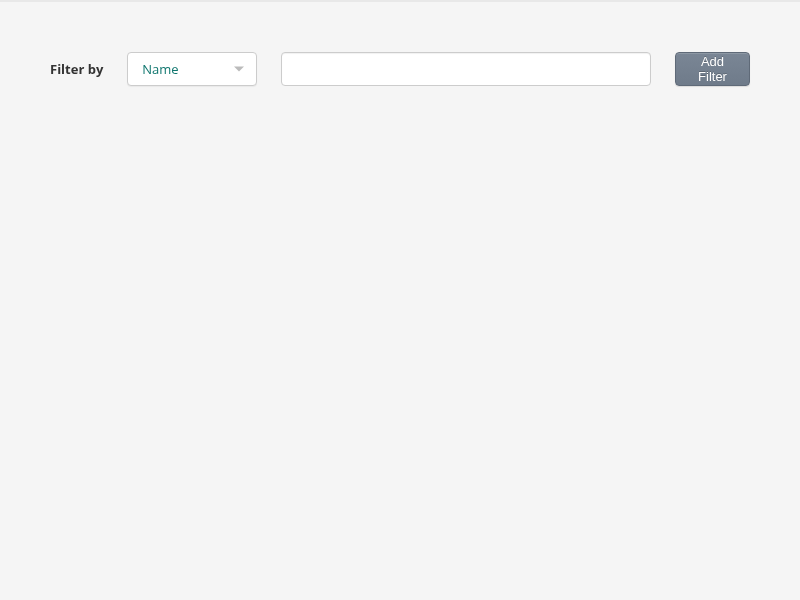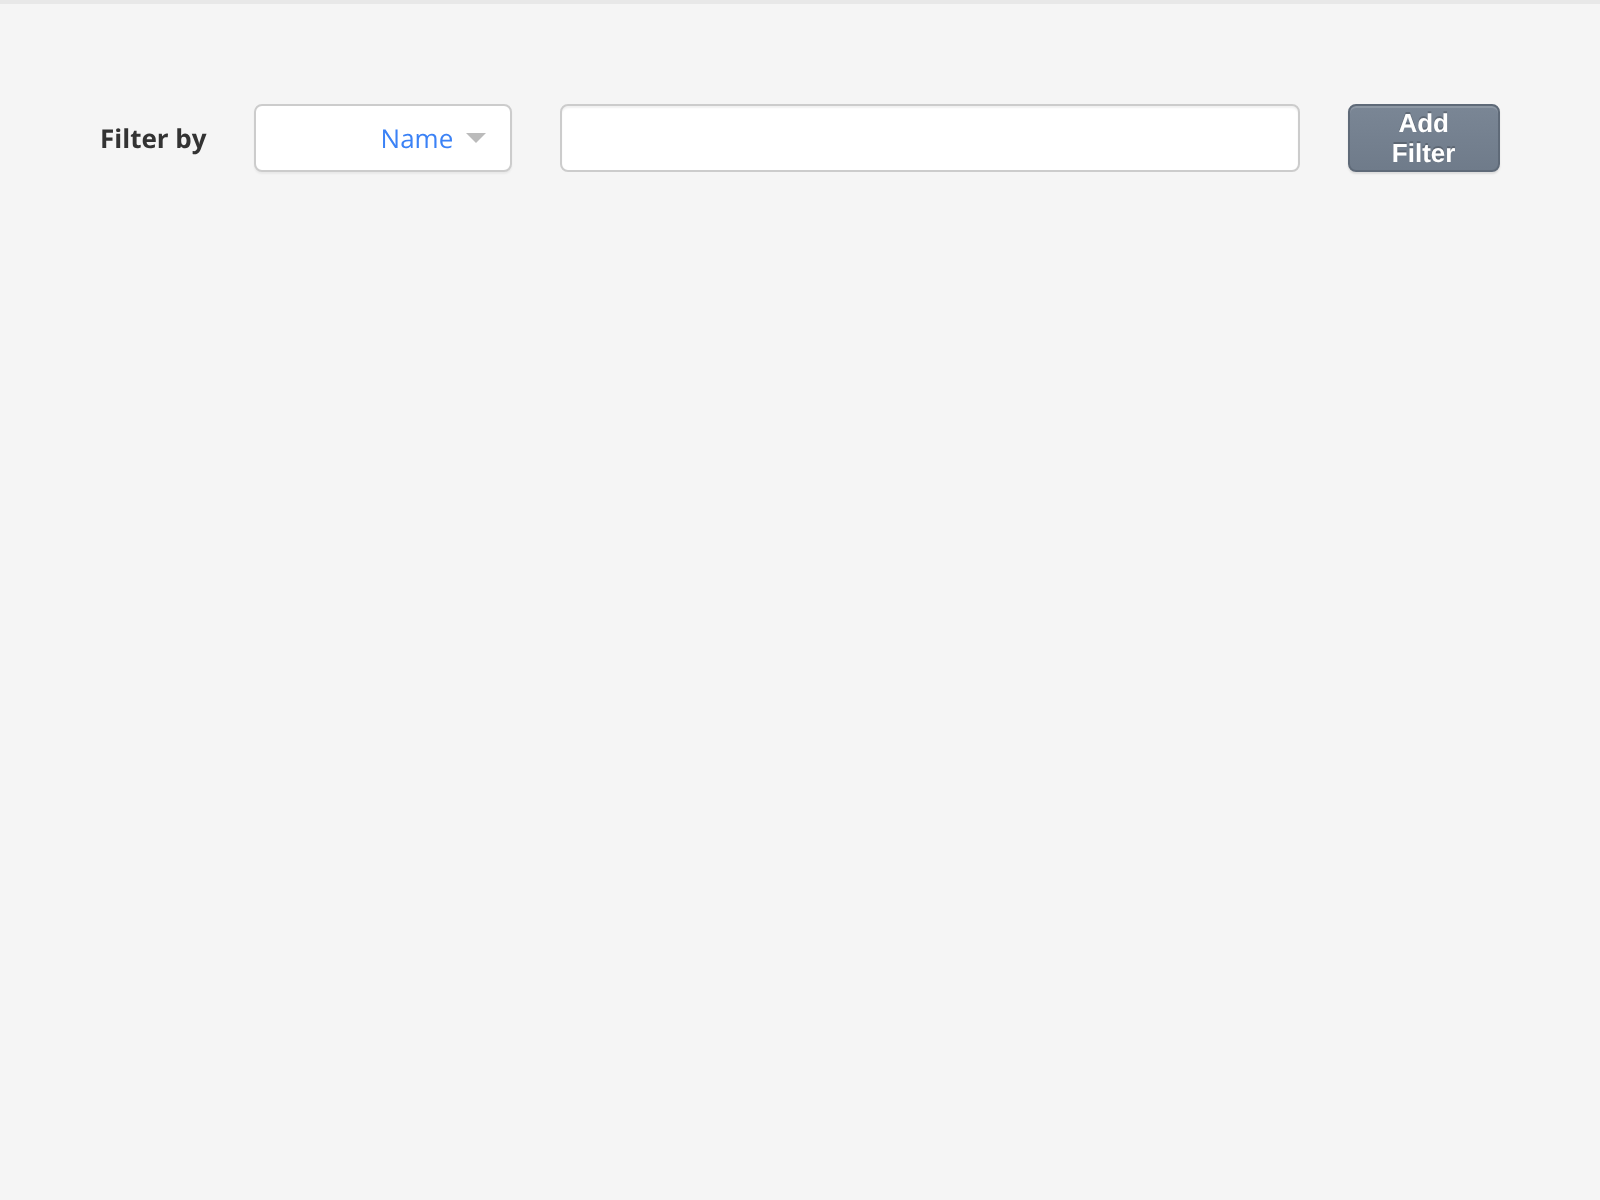--- a/index.html
+++ b/index.html
@@ -42,22 +42,21 @@
       border-radius: 4px;
       box-shadow: 0 1px 1px rgba(0,0,0,0.05);
       display: flex;
       align-items: center;
       padding: 0 28px 0 14px;
       cursor: pointer;
     }
 
     .select-value {
       font-size: 13px;
-      color: #3b82f6;
-      margin-left: 48px;
+      color: #0f766e;
     }
 
     .select-caret {
       position: absolute;
       right: 12px;
       top: 50%;
       transform: translateY(-50%);
       width: 0;
       height: 0;
       border-left: 5px solid transparent;
@@ -79,21 +78,21 @@
     }
 
     .add-filter-btn {
       height: 34px;
       padding: 0 14px;
       background: linear-gradient(to bottom, #7a8695, #6f7b8a);
       border: 1px solid #5f6a78;
       border-radius: 4px;
       color: #fff;
       font-size: 13px;
-      font-weight: 700;
+      font-weight: 400;
       cursor: pointer;
       box-shadow: inset 0 1px 0 rgba(255,255,255,0.15), 0 1px 1px rgba(0,0,0,0.1);
       text-shadow: 0 -1px 0 rgba(0,0,0,0.2);
     }
   </style>
 </head>
 <body>
 
 <div class="filter-bar">
 

